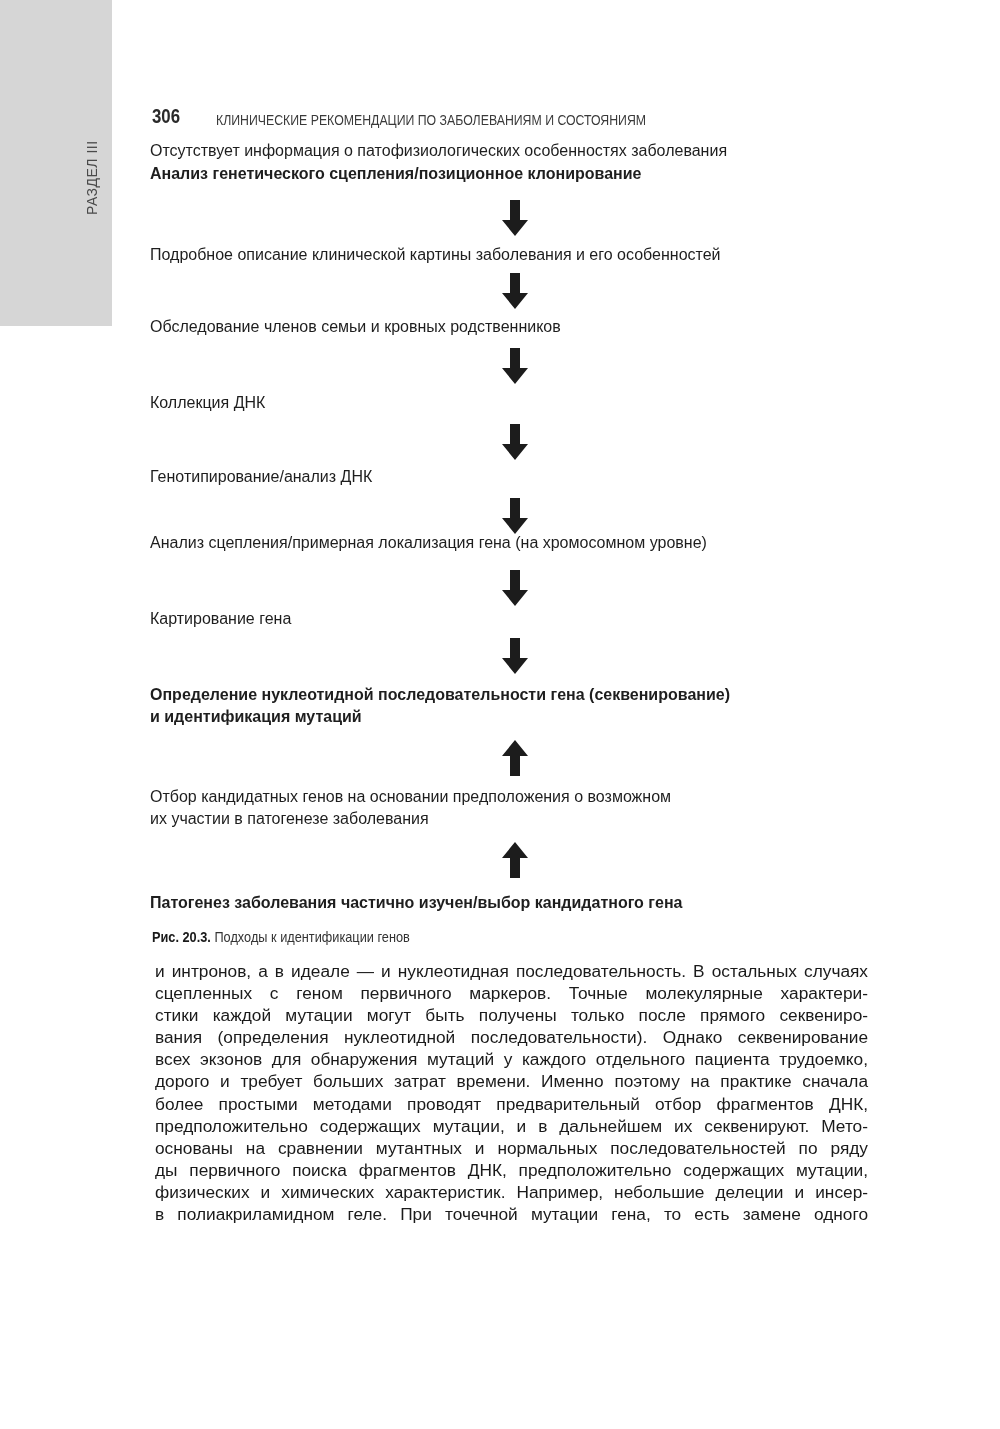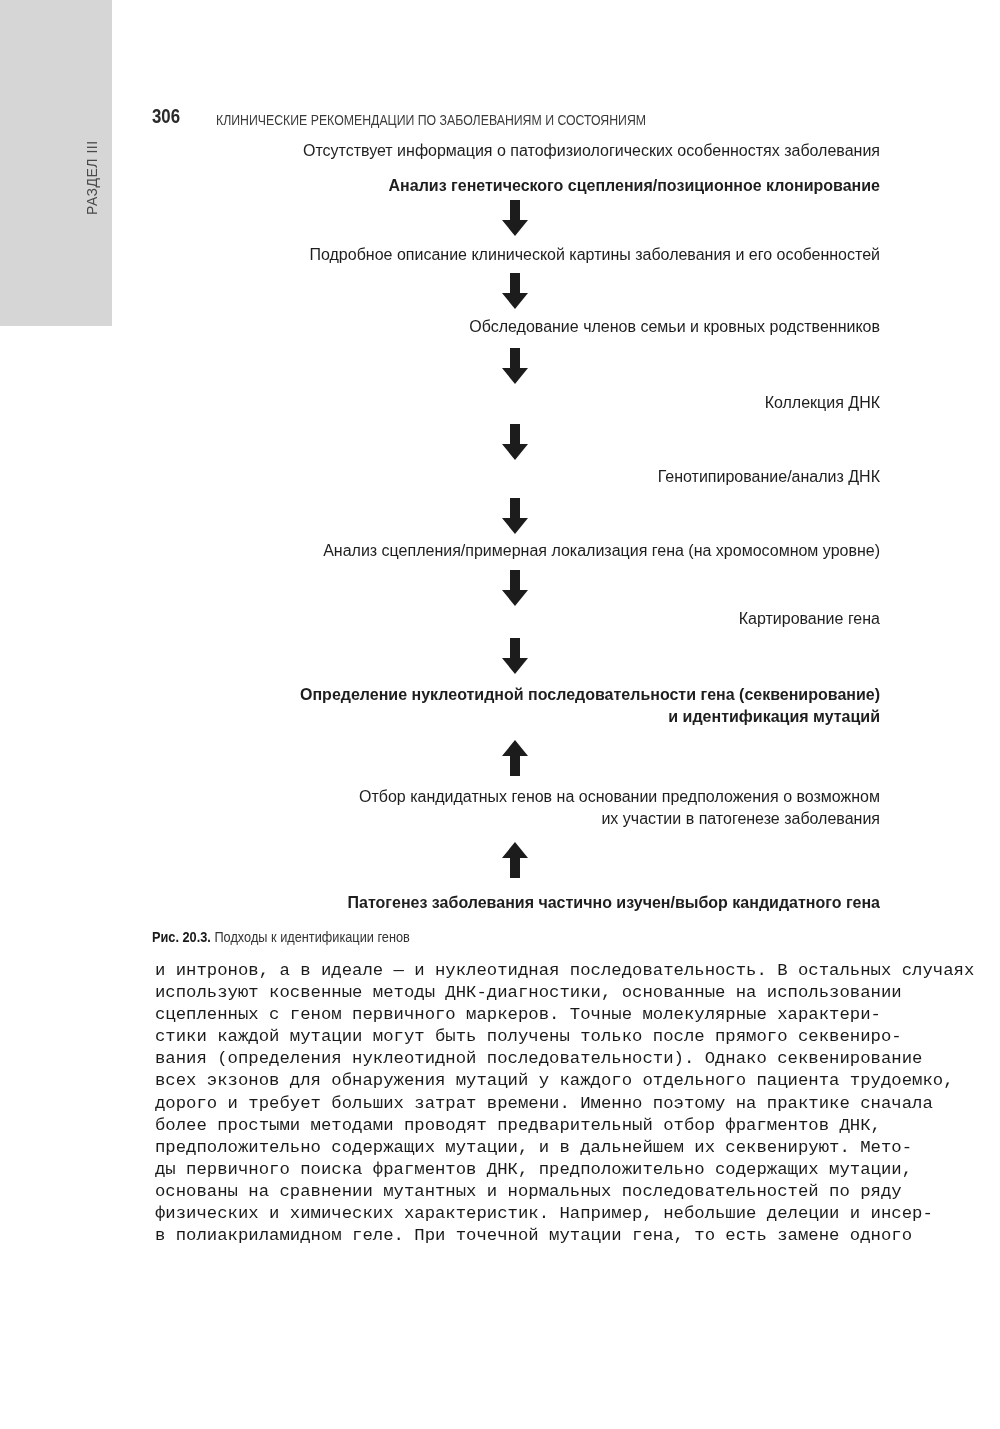--- a/index.html
+++ b/index.html
@@ -19,51 +19,51 @@
   .page-num {
     font-family:"Liberation Sans", sans-serif; font-weight:bold; font-size:21px; color:#2a2a2a;
     transform:scaleX(0.8); transform-origin:left; width:44px; display:inline-block;
   }
   .head-title {
     font-family:"Liberation Sans", sans-serif; font-size:15px; color:#3a3a3a;
     transform:scaleX(0.82); transform-origin:left; display:inline-block; white-space:nowrap; margin-left:20px;
   }
   .flow { position:absolute; left:150px; width:730px; top:140px; }
   .node {
-    position:absolute; left:0; width:730px; text-align:right;
+    position:absolute; left:0; width:730px; text-align:left;
     font-family:"Liberation Sans", sans-serif; font-size:16px; color:#1e1e1e; line-height:22px;
   }
   .node.bold { font-weight:bold; }
   .arrow { position:absolute; left:352px; width:26px; height:36px; }
   .caption {
     position:absolute; left:152px; top:928px; font-family:"Liberation Sans", sans-serif; font-size:15px; color:#333;
     transform:scaleX(0.85); transform-origin:left; white-space:nowrap;
   }
   .caption b { color:#1a1a1a; }
   .body-text {
     position:absolute; left:155px; top:960px; width:713px;
-    font-family:Liberation Mono, monospace; font-size:17.3px; line-height:22.1px; color:#1a1a1a;
+    font-family:Liberation Sans, sans-serif; font-size:17.3px; line-height:22.1px; color:#1a1a1a;
   }
   .body-text .ln { display:block; text-align:justify; text-align-last:justify; white-space:nowrap; height:22.1px; }
 </style>
 </head>
 <body>
 
 <div class="side-tab">
   <span class="side-label">РАЗДЕЛ III</span>
 </div>
 
 <div class="running-head">
   <span class="page-num">306</span>
   <span class="head-title">КЛИНИЧЕСКИЕ РЕКОМЕНДАЦИИ ПО ЗАБОЛЕВАНИЯМ И СОСТОЯНИЯМ</span>
 </div>
 
 <div class="flow">
   <div class="node" style="top:0px">Отсутствует информация о патофизиологических особенностях заболевания</div>
-  <div class="node bold" style="top:35px">Анализ генетического сцепления/позиционное клонирование</div>
+  <div class="node bold" style="top:23px">Анализ генетического сцепления/позиционное клонирование</div>
 
   <svg class="arrow" style="top:60px" viewBox="0 0 26 36">
       <path d="M8 0 H18 V20 H26 L13 36 L0 20 H8 Z" fill="#1c1c1c"></path>
     </svg>
   <div class="node" style="top:104px">Подробное описание клинической картины заболевания и его особенностей</div>
 
   <svg class="arrow" style="top:133px" viewBox="0 0 26 36">
       <path d="M8 0 H18 V20 H26 L13 36 L0 20 H8 Z" fill="#1c1c1c"></path>
     </svg>
   <div class="node" style="top:176px">Обследование членов семьи и кровных родственников</div>
@@ -74,21 +74,21 @@
   <div class="node" style="top:252px">Коллекция ДНК</div>
 
   <svg class="arrow" style="top:284px" viewBox="0 0 26 36">
       <path d="M8 0 H18 V20 H26 L13 36 L0 20 H8 Z" fill="#1c1c1c"></path>
     </svg>
   <div class="node" style="top:326px">Генотипирование/анализ ДНК</div>
 
   <svg class="arrow" style="top:358px" viewBox="0 0 26 36">
       <path d="M8 0 H18 V20 H26 L13 36 L0 20 H8 Z" fill="#1c1c1c"></path>
     </svg>
-  <div class="node" style="top:400px">Анализ сцепления/примерная локализация гена (на хромосомном уровне)</div>
+  <div class="node" style="top:392px">Анализ сцепления/примерная локализация гена (на хромосомном уровне)</div>
 
   <svg class="arrow" style="top:430px" viewBox="0 0 26 36">
       <path d="M8 0 H18 V20 H26 L13 36 L0 20 H8 Z" fill="#1c1c1c"></path>
     </svg>
   <div class="node" style="top:468px">Картирование гена</div>
 
   <svg class="arrow" style="top:498px" viewBox="0 0 26 36">
       <path d="M8 0 H18 V20 H26 L13 36 L0 20 H8 Z" fill="#1c1c1c"></path>
     </svg>
   <div class="node bold" style="top:544px">
@@ -109,25 +109,24 @@
     </svg>
   <div class="node bold" style="top:752px">Патогенез заболевания частично изучен/выбор кандидатного гена</div>
 </div>
 
 <div class="caption">
   <b>Рис. 20.3.</b><span> Подходы к идентификации генов</span>
 </div>
 
 <div class="body-text">
   <span class="ln">и интронов, а в идеале — и нуклеотидная последовательность. В остальных случаях</span>
-  <span class="ln">используют косвенные методы ДНК-диагностики, основанные на использовании</span>
   <span class="ln">сцепленных с геном первичного маркеров. Точные молекулярные характери-</span>
   <span class="ln">стики каждой мутации могут быть получены только после прямого секвениро-</span>
   <span class="ln">вания (определения нуклеотидной последовательности). Однако секвенирование</span>
   <span class="ln">всех экзонов для обнаружения мутаций у каждого отдельного пациента трудоемко,</span>
   <span class="ln">дорого и требует больших затрат времени. Именно поэтому на практике сначала</span>
   <span class="ln">более простыми методами проводят предварительный отбор фрагментов ДНК,</span>
   <span class="ln">предположительно содержащих мутации, и в дальнейшем их секвенируют. Мето-</span>
+  <span class="ln">основаны на сравнении мутантных и нормальных последовательностей по ряду</span>
   <span class="ln">ды первичного поиска фрагментов ДНК, предположительно содержащих мутации,</span>
-  <span class="ln">основаны на сравнении мутантных и нормальных последовательностей по ряду</span>
   <span class="ln">физических и химических характеристик. Например, небольшие делеции и инсер-</span>
   <span class="ln">в полиакриламидном геле. При точечной мутации гена, то есть замене одного</span>
 </div>
 
 </body></html>

